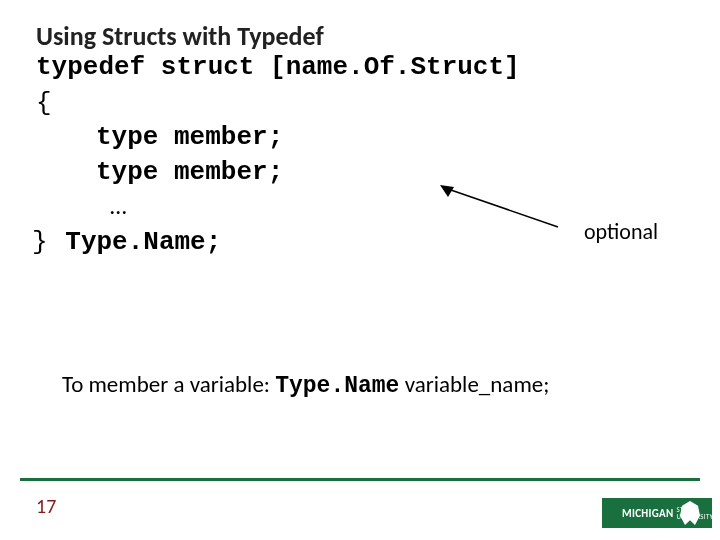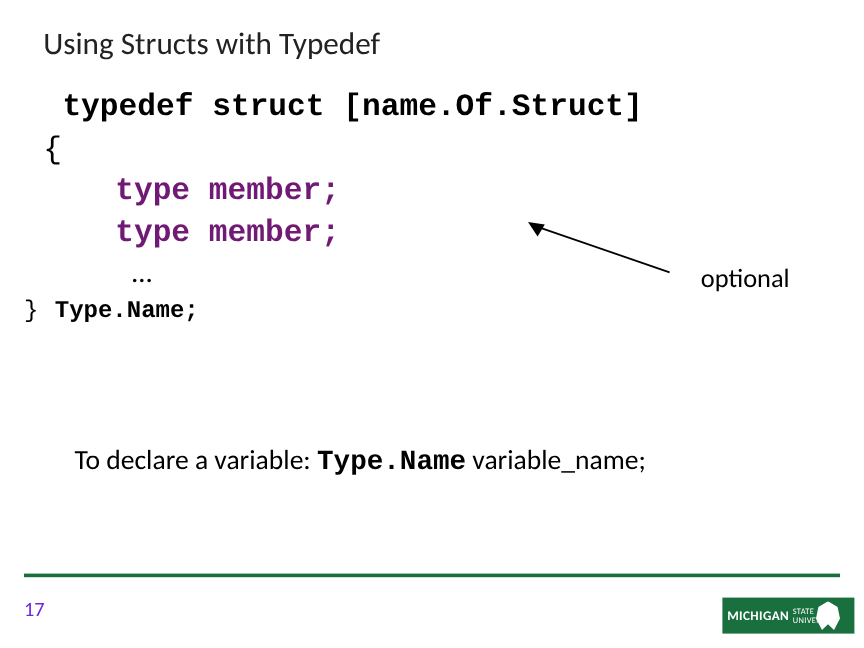--- a/index.html
+++ b/index.html
@@ -14,55 +14,54 @@
   .slide {
     width: 100%;
     height: 100%;
     position: relative;
     padding: 20px 0 0 0;
   }
   .title {
     font-size: 26px;
     color: #222;
     padding-left: 36px;
-    margin-bottom: 22px;
-    font-weight: 400;
+    font-weight: 700;
   }
   .code-decl {
     font-family: "Courier New", monospace;
     font-size: 26px;
     font-weight: bold;
     color: #000;
-    padding-left: 52px;
+    padding-left: 36px;
     margin-bottom: 6px;
   }
   .brace-open {
     font-family: "Courier New", monospace;
     font-size: 26px;
     color: #000;
     padding-left: 36px;
     margin-bottom: 2px;
   }
   .member-line {
     font-family: "Courier New", monospace;
     font-size: 26px;
     font-weight: bold;
-    color: #701a75;
+    color: #000000;
     padding-left: 96px;
     line-height: 1.35;
   }
   .ellipsis {
     font-size: 24px;
     color: #000;
     padding-left: 110px;
     line-height: 1.35;
   }
   .brace-close-row {
-    padding-left: 20px;
-    font-size: 20px;
+    padding-left: 32px;
+    font-size: 26px;
     line-height: 1.35;
   }
   .brace-close-row .brace {
     font-family: "Courier New", monospace;
   }
   .brace-close-row .typename {
     font-family: "Courier New", monospace;
     font-weight: bold;
   }
   .arrow-container {
@@ -100,24 +99,24 @@
   .footer-rule {
     position: absolute;
     left: 20px;
     right: 20px;
     top: 478px;
     height: 3px;
     background: #19703e;
   }
   .page-num {
     position: absolute;
-    left: 20px;
+    left: 36px;
     bottom: 22px;
-    font-size: 17px;
-    color: #6d28d9;
+    font-size: 20px;
+    color: #7f1d1d;
   }
   .credit {
     position: absolute;
     right: 122px;
     bottom: 14px;
     font-size: 12px;
     color: #000;
     text-align: right;
     line-height: 1.2;
   }
@@ -125,21 +124,21 @@
     position: absolute;
     right: 8px;
     bottom: 12px;
     width: 110px;
     height: 30px;
     background: #19703e;
     color: #fff;
     font-size: 8px;
     display: flex;
     align-items: center;
-    padding-left: 4px;
+    padding-left: 20px;
     letter-spacing: 0.3px;
   }
   .msu-logo .big {
     font-size: 11px;
     font-weight: 600;
     margin-right: 3px;
   }
   .msu-logo .stack {
     display: flex;
     flex-direction: column;
@@ -179,21 +178,21 @@
 
   <div class="arrow-container">
     <svg class="arrow-line" viewBox="0 0 120 44">
       <line x1="118" y1="42" x2="8" y2="4" stroke="#000" stroke-width="1.5"></line>
       <polygon points="0,0 14,2 8,12" fill="#000"></polygon>
     </svg>
   </div>
   <div class="optional-label">optional</div>
 
   <div class="declare-line">
-    <span>To declare a variable:  </span><span class="typename2">Type.Name</span><span> variable_name;</span>
+    <span>To member a variable:  </span><span class="typename2">Type.Name</span><span> variable_name;</span>
   </div>
 
   <div class="footer-rule"></div>
 
   <div class="page-num">17</div>
 
   <div class="credit">
   </div>
 
   <div class="msu-logo">

